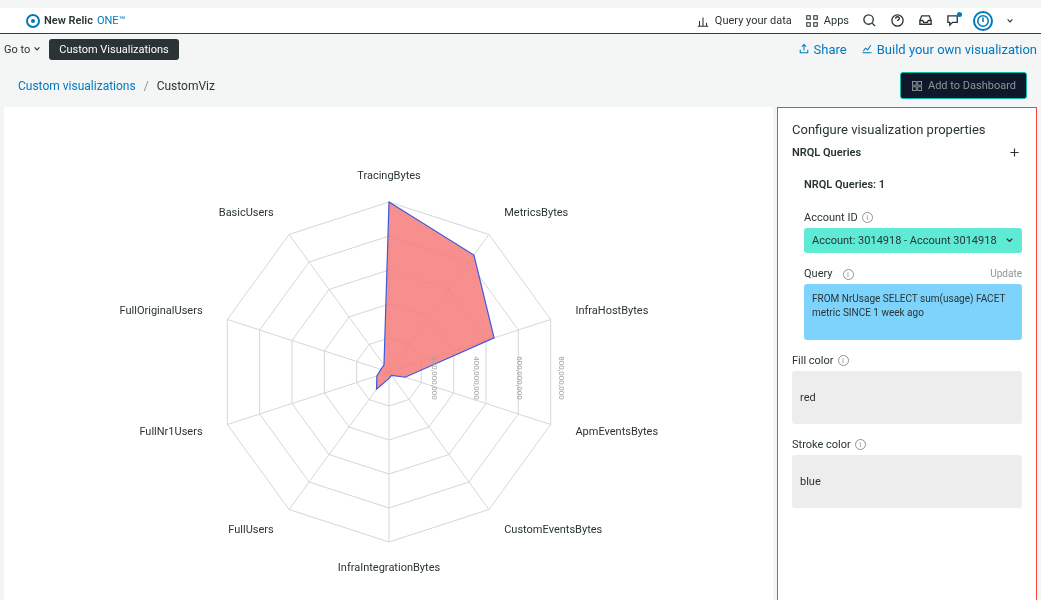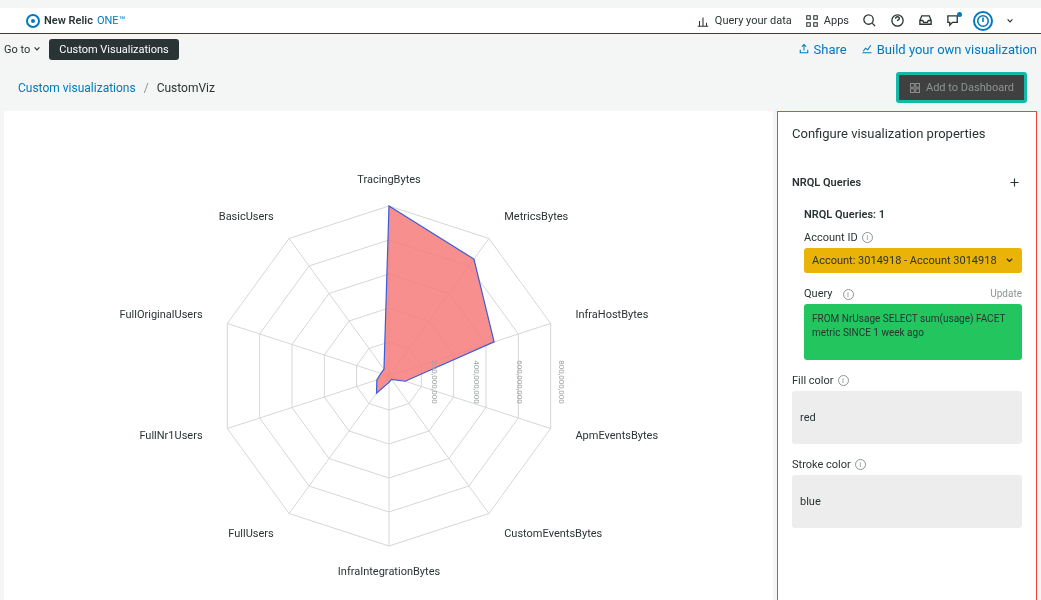--- a/index.html
+++ b/index.html
@@ -20,35 +20,35 @@
   .subbar { height: 30px; background: #f4f5f5; display: flex; align-items: center; padding: 0 4px; gap: 8px; }
   .goto { font-size: 11px; color: #2a3434; cursor: pointer; display: flex; align-items: center; gap: 3px; }
   .pill { background: #2a3434; color: #fff; font-size: 11px; padding: 4px 10px; border-radius: 3px; }
   .subbar-right { margin-left: auto; display: flex; align-items: center; gap: 14px; }
   .sub-link { display: flex; align-items: center; gap: 4px; font-size: 13px; color: #0079bf; cursor: pointer; }
 
   .crumbs-row { display: flex; align-items: center; padding: 8px 14px 8px 18px; }
   .crumb-link { color: #0079bf; font-size: 12px; cursor: pointer; }
   .crumb-sep { color: #8e9494; padding: 0 8px; }
   .crumb-current { color: #2a3434; font-size: 12px; }
-  .add-dash { margin-left: auto; border: 3px solid #14b8a6; background: #404040; padding: 6px 10px; font-size: 11px; border-radius: 3px; color: #8e9494; display:flex; align-items:center; gap:5px; }
+  .add-dash { margin-left: auto; border: 1px solid #14b8a6; background: #0f172a; padding: 6px 10px; font-size: 11px; border-radius: 3px; color: #8e9494; display:flex; align-items:center; gap:5px; }
 
   .main { display: flex; padding: 0 4px 4px 4px; gap: 4px; align-items: stretch; }
   .viz-panel { flex: 1; background: #fff; border-radius: 3px; padding: 20px; display:flex; align-items:center; justify-content:center; min-height: 510px; }
   .config-panel { width: 260px; background: #fff; border: 1px solid #f44336; padding: 14px 14px; font-size: 11px; min-height: 510px; }
-  .config-title { font-size: 13px; font-weight: 400; color: #2a3434; margin-bottom: 33px; }
+  .config-title { font-size: 13px; font-weight: 400; color: #2a3434; margin-bottom: 7px; }
   .section-head { display: flex; align-items:center; justify-content:space-between; font-size: 11px; font-weight:600; margin-bottom: 18px; }
-  .section-sub { font-size: 11px; font-weight:600; margin: 6px 0 10px 12px; }
+  .section-sub { font-size: 11px; font-weight:600; margin: 6px 0 20px 12px; }
   .field-group { margin: 0 0 14px 12px; }
   .field-label { display:flex; align-items:center; gap:4px; font-size:11px; color:#2a3434; margin-bottom:4px; }
   .info-dot { width:11px; height:11px; border:1px solid #8e9494; border-radius:50%; display:inline-flex; align-items:center; justify-content:center; font-size:8px; color:#8e9494; }
-  .select-box { background:#eab308; border-radius:3px; padding:6px 8px; font-size:11px; display:flex; align-items:center; justify-content:space-between; cursor:pointer; }
+  .select-box { background:#5eead4; border-radius:3px; padding:6px 8px; font-size:11px; display:flex; align-items:center; justify-content:space-between; cursor:pointer; }
   .query-row { display:flex; justify-content:space-between; align-items:center; }
   .update-link { font-size:10px; color:#8e9494; cursor:pointer; }
-  .textarea-box { background:#22c55e; border-radius:3px; padding:8px; font-size:10px; color:#2a3434; min-height:56px; line-height:1.4; }
+  .textarea-box { background:#7dd3fc; border-radius:3px; padding:8px; font-size:10px; color:#2a3434; min-height:56px; line-height:1.4; }
   .color-group { margin-bottom: 14px; }
   .color-box { background:#ededed; border-radius:3px; padding:20px 8px; font-size:11px; }
 
   
   .radar-svg { width: 560px; height: 460px; }
   .radar-ring { fill:none; stroke:#d5d7d7; stroke-width:1; }
   .radar-spoke { stroke:#d5d7d7; stroke-width:1; }
   .radar-area { fill:#f77b7b; fill-opacity:0.85; stroke:#3b5bdb; stroke-width:1.2; }
   .radar-label { font-size:11px; fill:#2a3434; }
   .radar-tick { font-size:8px; fill:#9ca3a3; }

